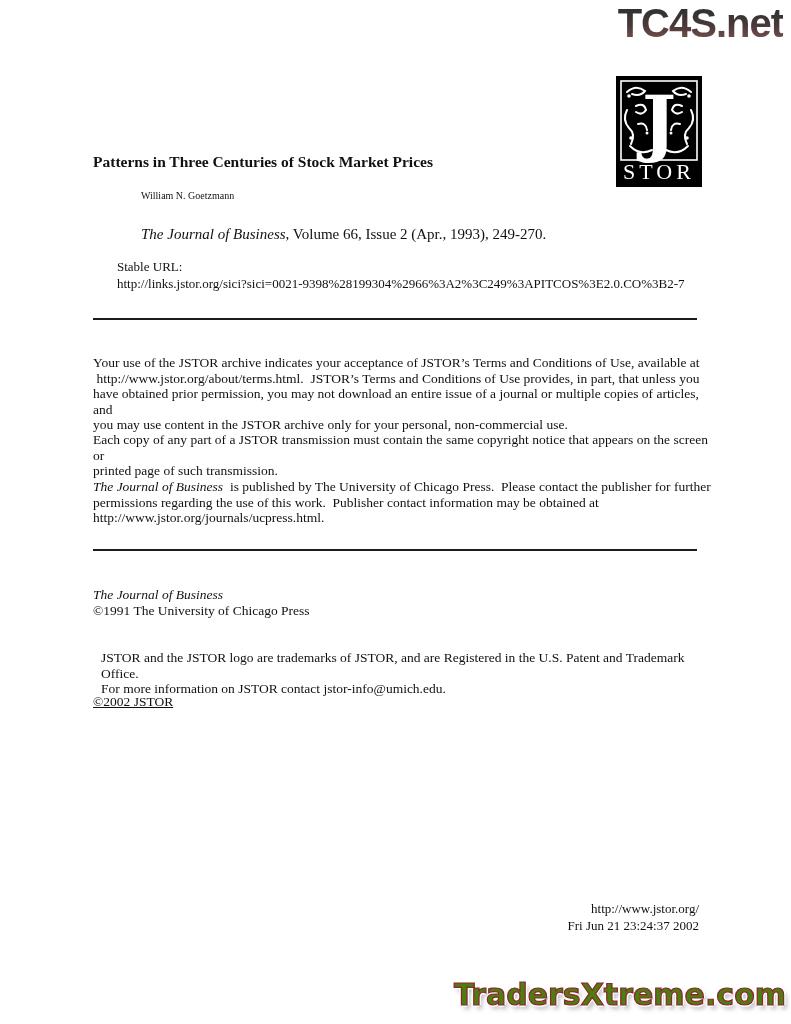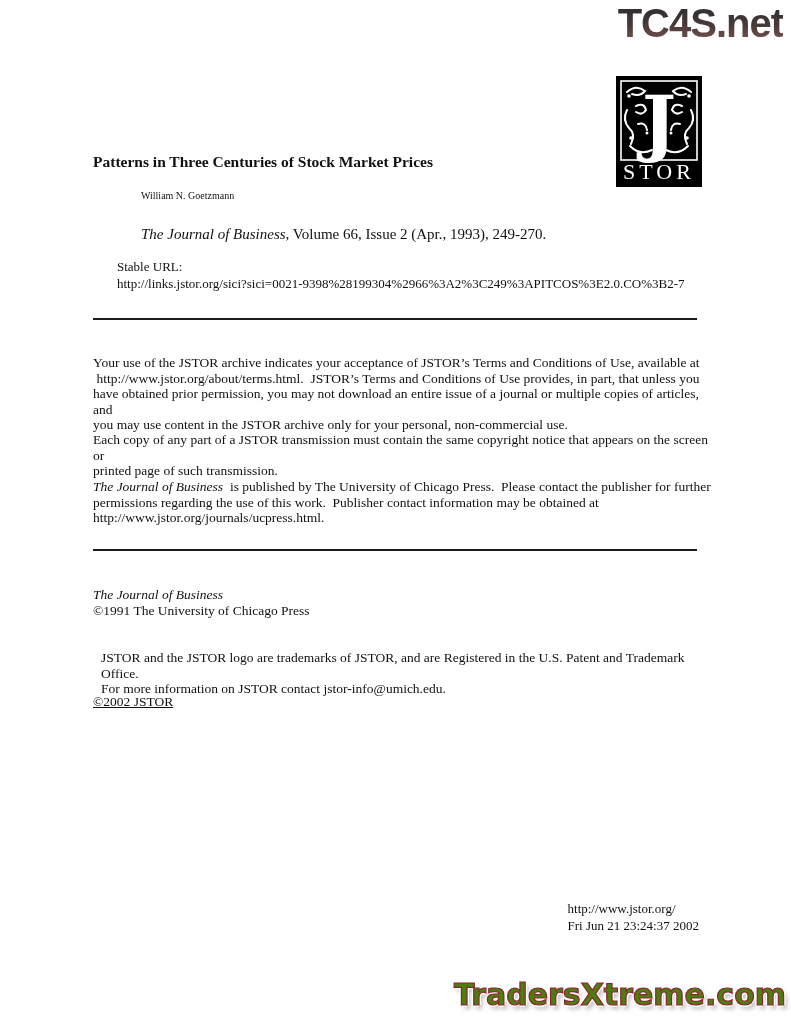--- a/index.html
+++ b/index.html
@@ -87,21 +87,21 @@
   .p3 .ital { font-style: italic; }
 
   .jb-copy { left: 93px; top: 587px; font-size: 13.5px; line-height: 15.6px; }
   .jb-copy .ital { font-style: italic; }
   .trademark { left: 93px; top: 650px; margin-left: 8px; }
   .c2002 { left: 93px; top: 694px; font-size: 13.5px; text-decoration: underline; }
 
   .footer {
     right: 92px; top: 901px;
     font-size: 13px; line-height: 16.5px;
-    white-space: pre-wrap;
+    text-align: right; white-space: pre-wrap;
   }
 </style>
 </head>
 <body>
 
 <div class="page">
 
   <div class="wm-top">TC4S.net</div>
 
   <div class="jstor-logo">

